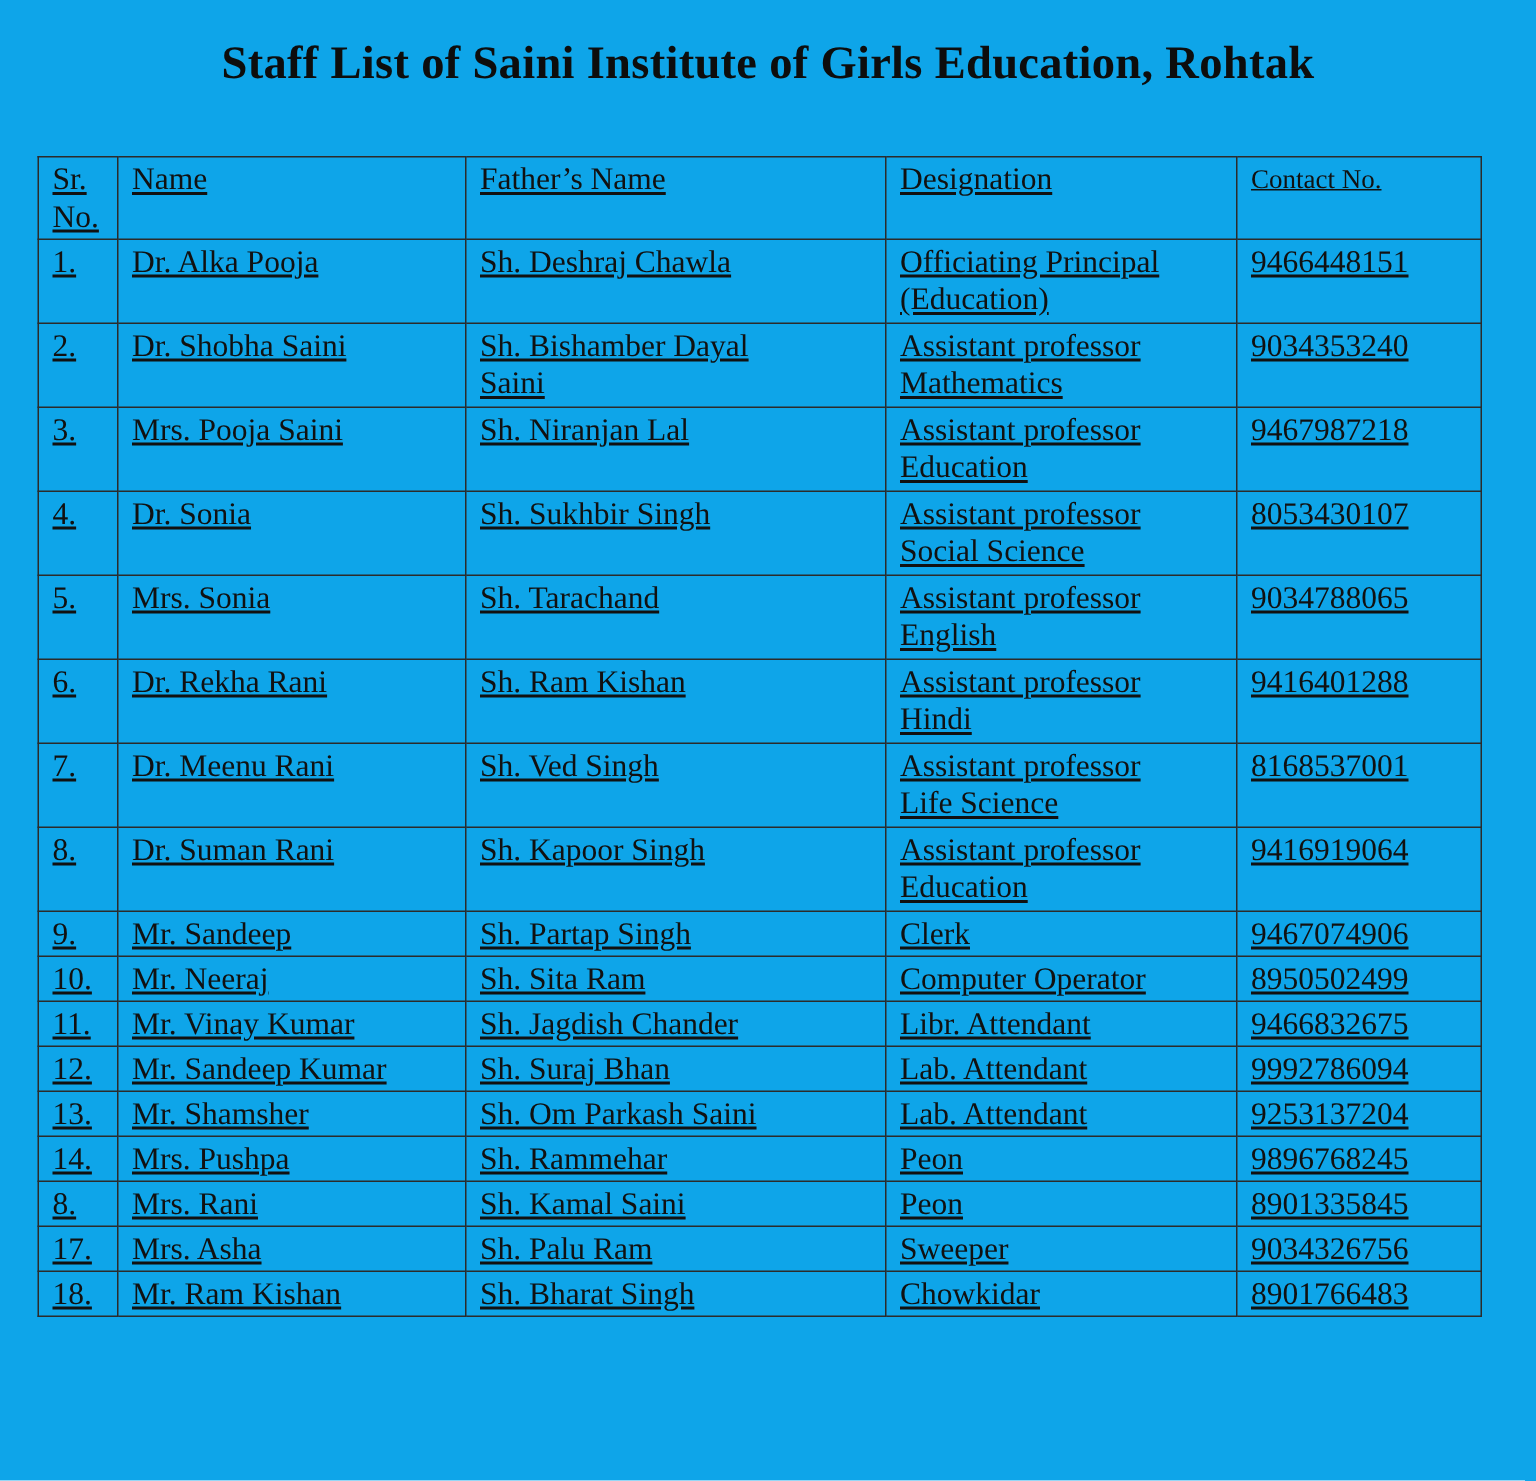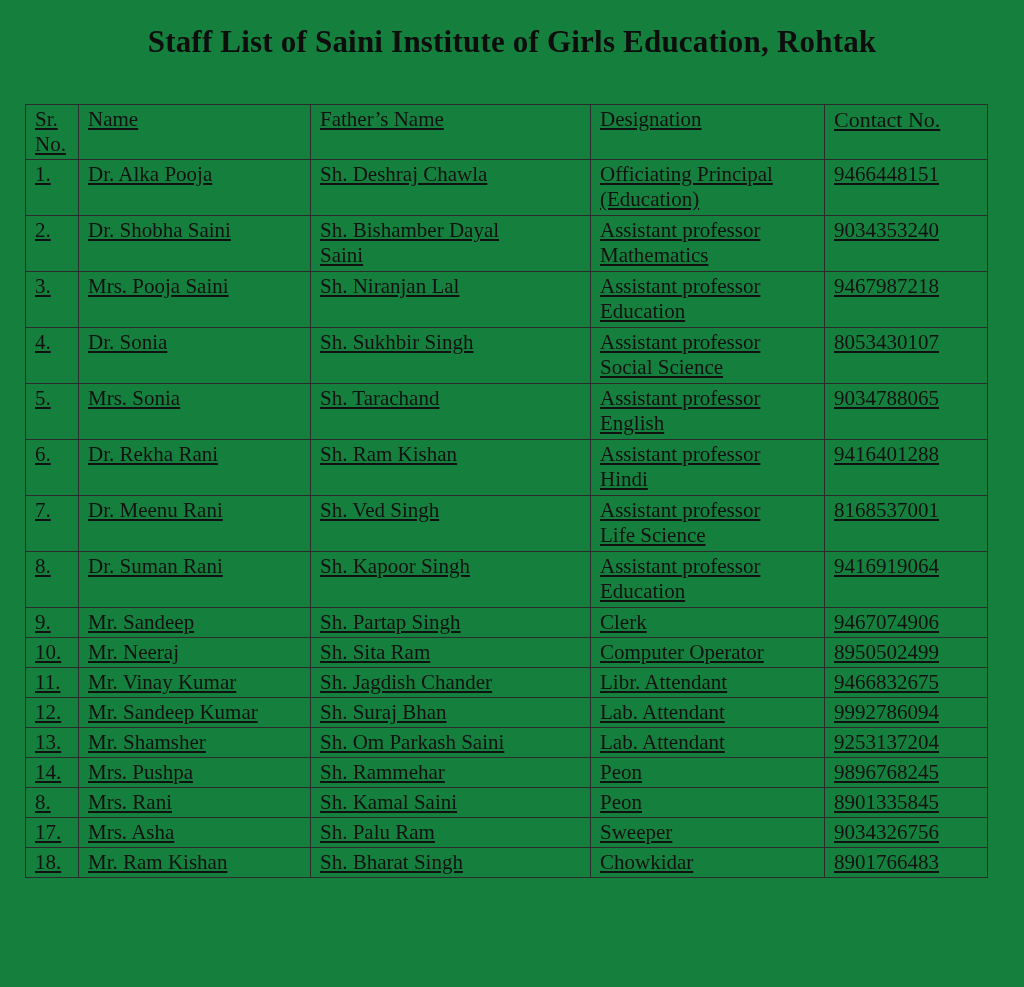--- a/index.html
+++ b/index.html
@@ -4,21 +4,21 @@
 <style>
   html, body {
     margin: 0;
     padding: 0;
     background: #ffffff;
   }
   .page {
     position: relative;
     width: 1024px;
     height: 987px;
-    background: #15803d;
+    background: #0ea5e9;
     font-family: "Liberation Serif", "DejaVu Serif", serif;
     color: #111111;
     overflow: hidden;
   }
   .doc-title {
     margin-top: 24px;
     text-align: center;
     font-size: 31px;
     font-weight: bold;
     letter-spacing: 0.2px;
@@ -42,21 +42,21 @@
     padding: 2px 6px 2px 9px;
     font-weight: normal;
     line-height: 25px;
     overflow: hidden;
   }
   table.staff .line { white-space: nowrap; }
   tr.header-row  { height: 54px; }
   tr.tall  { height: 56px; }
   tr.short { height: 29px; }
   td.contact-cell, th.contact-header { padding-left: 11px; }
-  th.contact-header { font-size: 22px; }
+  th.contact-header { font-size: 18px; }
 </style>
 </head>
 <body>
 
 <div class="page">
 
   <div class="doc-title">Staff List of Saini Institute of Girls Education, Rohtak</div>
 
   <table class="staff">
     <colgroup>

